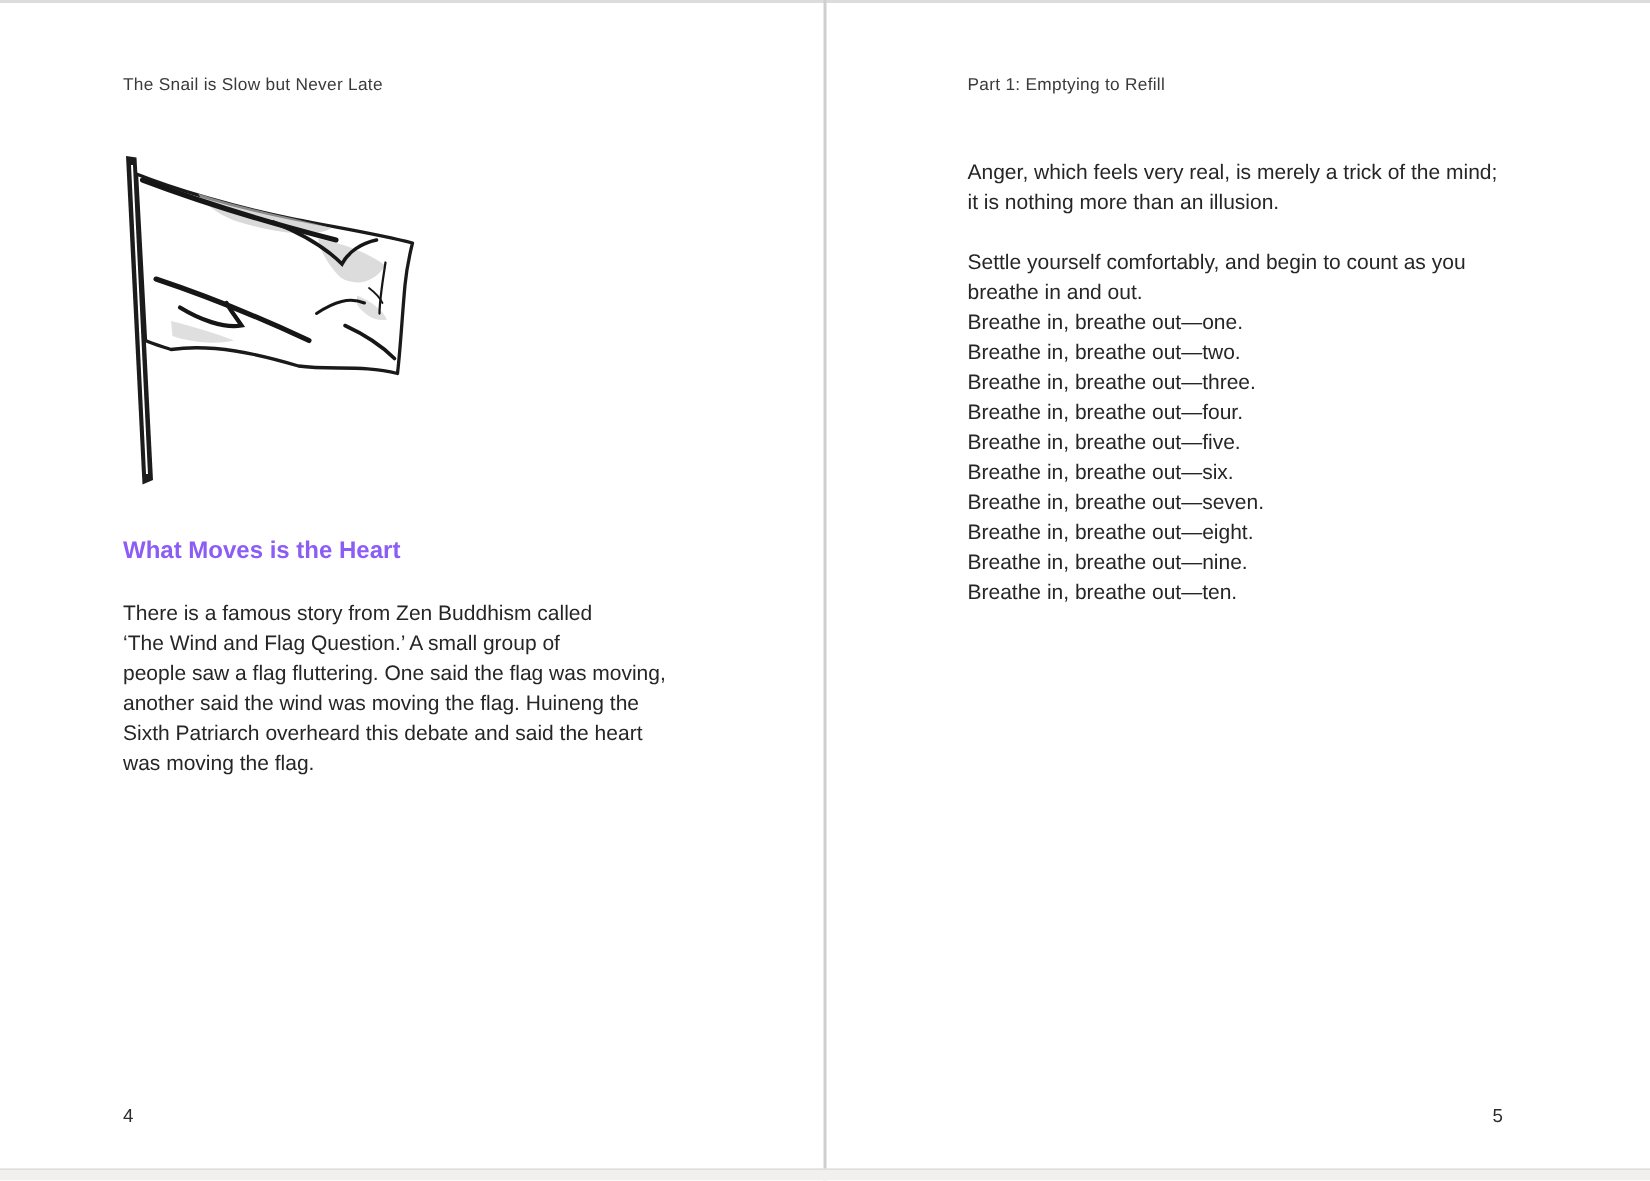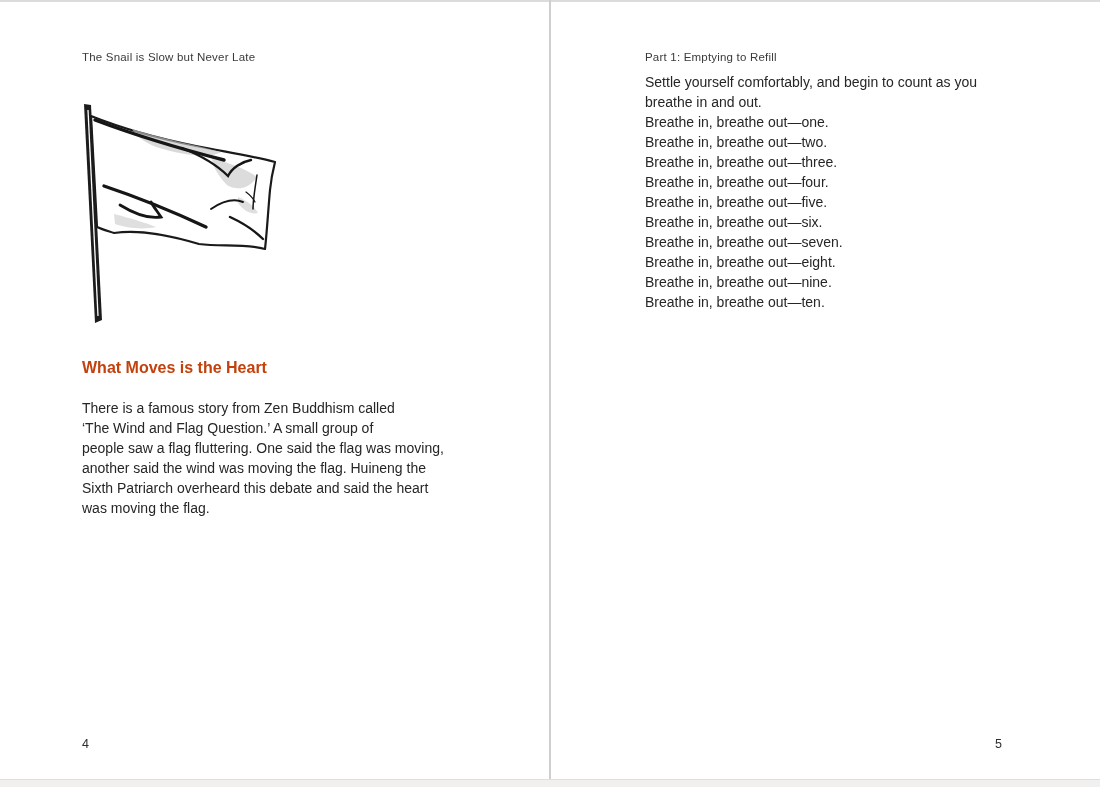--- a/index.html
+++ b/index.html
@@ -60,21 +60,21 @@
     margin: 32px 0 0 -22px;
     width: 244px;
     height: 232px;
   }
 
   .chapter-heading {
     margin: 30px 0 20px 0;
     font-size: 16px;
     line-height: 20px;
     font-weight: bold;
-    color: #c2410c;
+    color: #8b5cf6;
   }
 
   .body-text {
     margin: 0 0 20px 0;
     font-size: 14px;
     line-height: 20px;
     white-space: pre-line;
     color: #262626;
   }
   .page.right .first-para { margin-top: 40px; }
@@ -140,20 +140,22 @@
 was moving the flag.</p>
 
     <div class="page-number pn-left">4</div>
   </div>
 
   <div class="gutter"></div>
 
   <div class="page right">
     <div class="running-head rh-right">Part 1: Emptying to Refill</div>
 
+    <p class="body-text first-para">Anger, which feels very real, is merely a trick of the mind;
+it is nothing more than an illusion.</p>
     <p class="body-text breath-block">Settle yourself comfortably, and begin to count as you
 breathe in and out.
 Breathe in, breathe out—one.
 Breathe in, breathe out—two.
 Breathe in, breathe out—three.
 Breathe in, breathe out—four.
 Breathe in, breathe out—five.
 Breathe in, breathe out—six.
 Breathe in, breathe out—seven.
 Breathe in, breathe out—eight.

